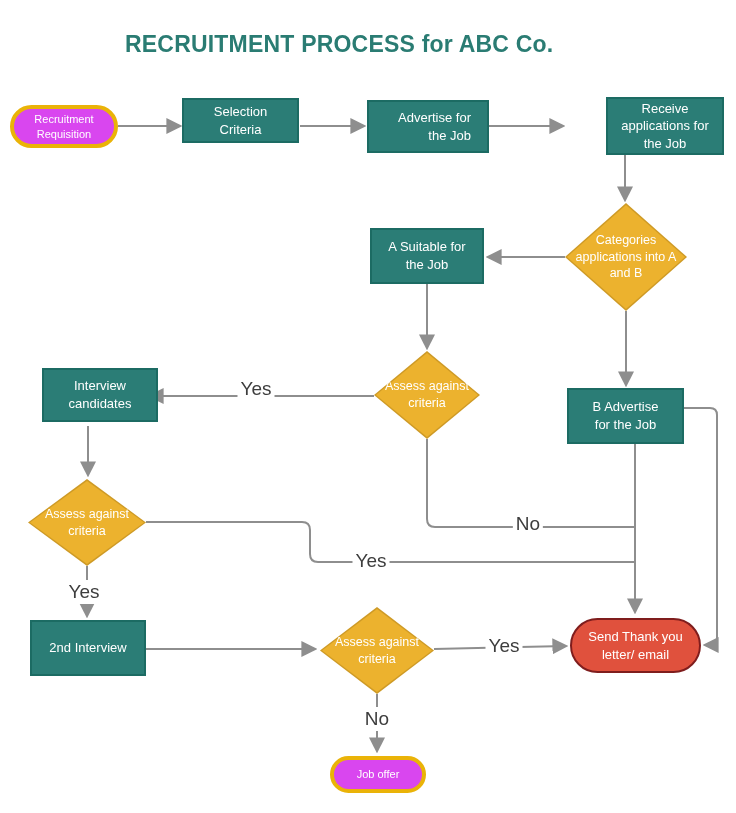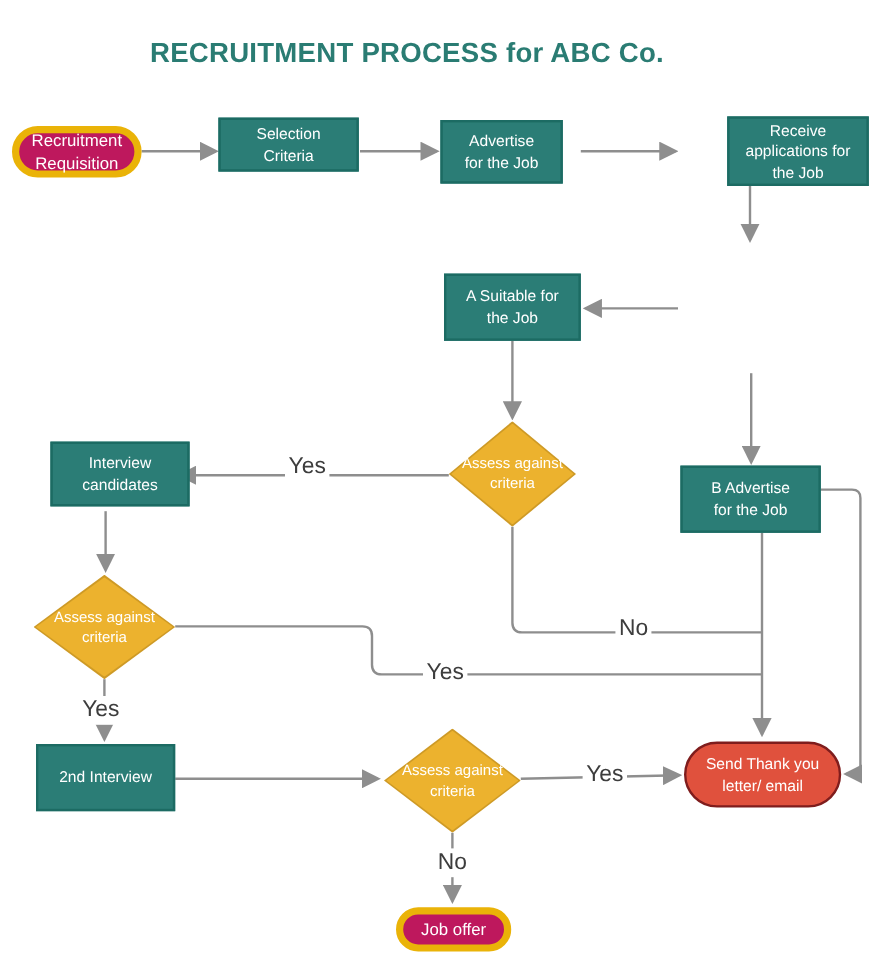--- a/index.html
+++ b/index.html
@@ -5,35 +5,35 @@
   html,body{margin:0;padding:0;background:#ffffff;}
   body{width:736px;height:813px;position:relative;font-family:"Liberation Sans",sans-serif;}
   .canvas{position:absolute;inset:0;width:736px;height:813px;}
   svg.connectors{position:absolute;left:0;top:0;z-index:1;}
   .title{position:absolute;left:125px;top:31px;margin:0;font-size:23px;font-weight:700;
          color:#2A7C73;letter-spacing:.2px;z-index:3;}
   .node{position:absolute;z-index:2;display:flex;align-items:center;justify-content:center;
         text-align:center;color:#fff;font-size:13px;line-height:1.35;box-sizing:border-box;}
   .rect{background:#2B7D76;border:2px solid #1C6B63;padding:0 16px;}
   #n-receive{padding:0 8px;margin-left:40px;}
-  .pill{background:#be185d;border:6px solid #eab308;border-radius:22px;padding:0 10px;font-size:14px;}
+  .pill{background:#d946ef;border:4px solid #eab308;border-radius:22px;padding:0 10px;font-size:11px;}
   .terminator{background:#E0513D;border:2px solid #7f1d1d;border-radius:28px;padding:0 12px;}
   .diamond{background:transparent;}
   .d-outer{position:absolute;inset:0;background:#CE9A26;
            clip-path:polygon(50% 0,100% 50%,50% 100%,0 50%);}
   .d-inner{position:absolute;inset:2px;background:#ECB22E;
            clip-path:polygon(50% 0,100% 50%,50% 100%,0 50%);}
   .d-label{position:absolute;inset:0;display:flex;align-items:center;justify-content:center;
            text-align:center;padding:0 6px;font-size:12.5px;line-height:1.35;}
   .edge-label{position:absolute;z-index:4;transform:translate(-50%,-50%);background:#ffffff;
               color:#3D3D3D;font-size:19px;padding:1px 3px;white-space:nowrap;}
   
   #n-req{left:10px;top:105px;width:108px;height:43px;}
   #n-selection{left:182px;top:98px;width:117px;height:45px;}
-  #n-advertise{left:367px;top:100px;width:102px;height:53px;}
+  #n-advertise{left:367px;top:100px;width:122px;height:53px;text-align:right;}
   #n-receive{left:566px;top:97px;width:118px;height:58px;}
   #n-categories{left:565px;top:203px;width:122px;height:108px;}
   #n-asuitable{left:370px;top:228px;width:114px;height:56px;}
   #n-assess1{left:374px;top:351px;width:106px;height:88px;}
   #n-interview{left:42px;top:368px;width:116px;height:54px;}
   #n-bunsuitable{left:567px;top:388px;width:117px;height:56px;}
   #n-assess2{left:28px;top:479px;width:118px;height:87px;}
   #n-2nd{left:30px;top:620px;width:116px;height:56px;}
   #n-assess3{left:320px;top:607px;width:114px;height:87px;}
   #n-thankyou{left:570px;top:618px;width:131px;height:55px;}
@@ -89,20 +89,27 @@
   </div>
 
   <div class="node rect" id="n-advertise">
     <span>Advertise for the Job</span>
   </div>
 
   <div class="node rect" id="n-receive">
     <span>Receive applications for the Job</span>
   </div>
 
+  <div class="node diamond" id="n-categories">
+    <div class="d-outer"></div>
+    <div class="d-inner"></div>
+    <div class="d-label">
+        <span>Categories applications into A and B</span>
+      </div>
+  </div>
 
   <div class="node rect" id="n-asuitable">
     <span>A Suitable for the Job</span>
   </div>
 
   <div class="node diamond" id="n-assess1">
     <div class="d-outer"></div>
     <div class="d-inner"></div>
     <div class="d-label">
         <span>Assess against criteria</span>

